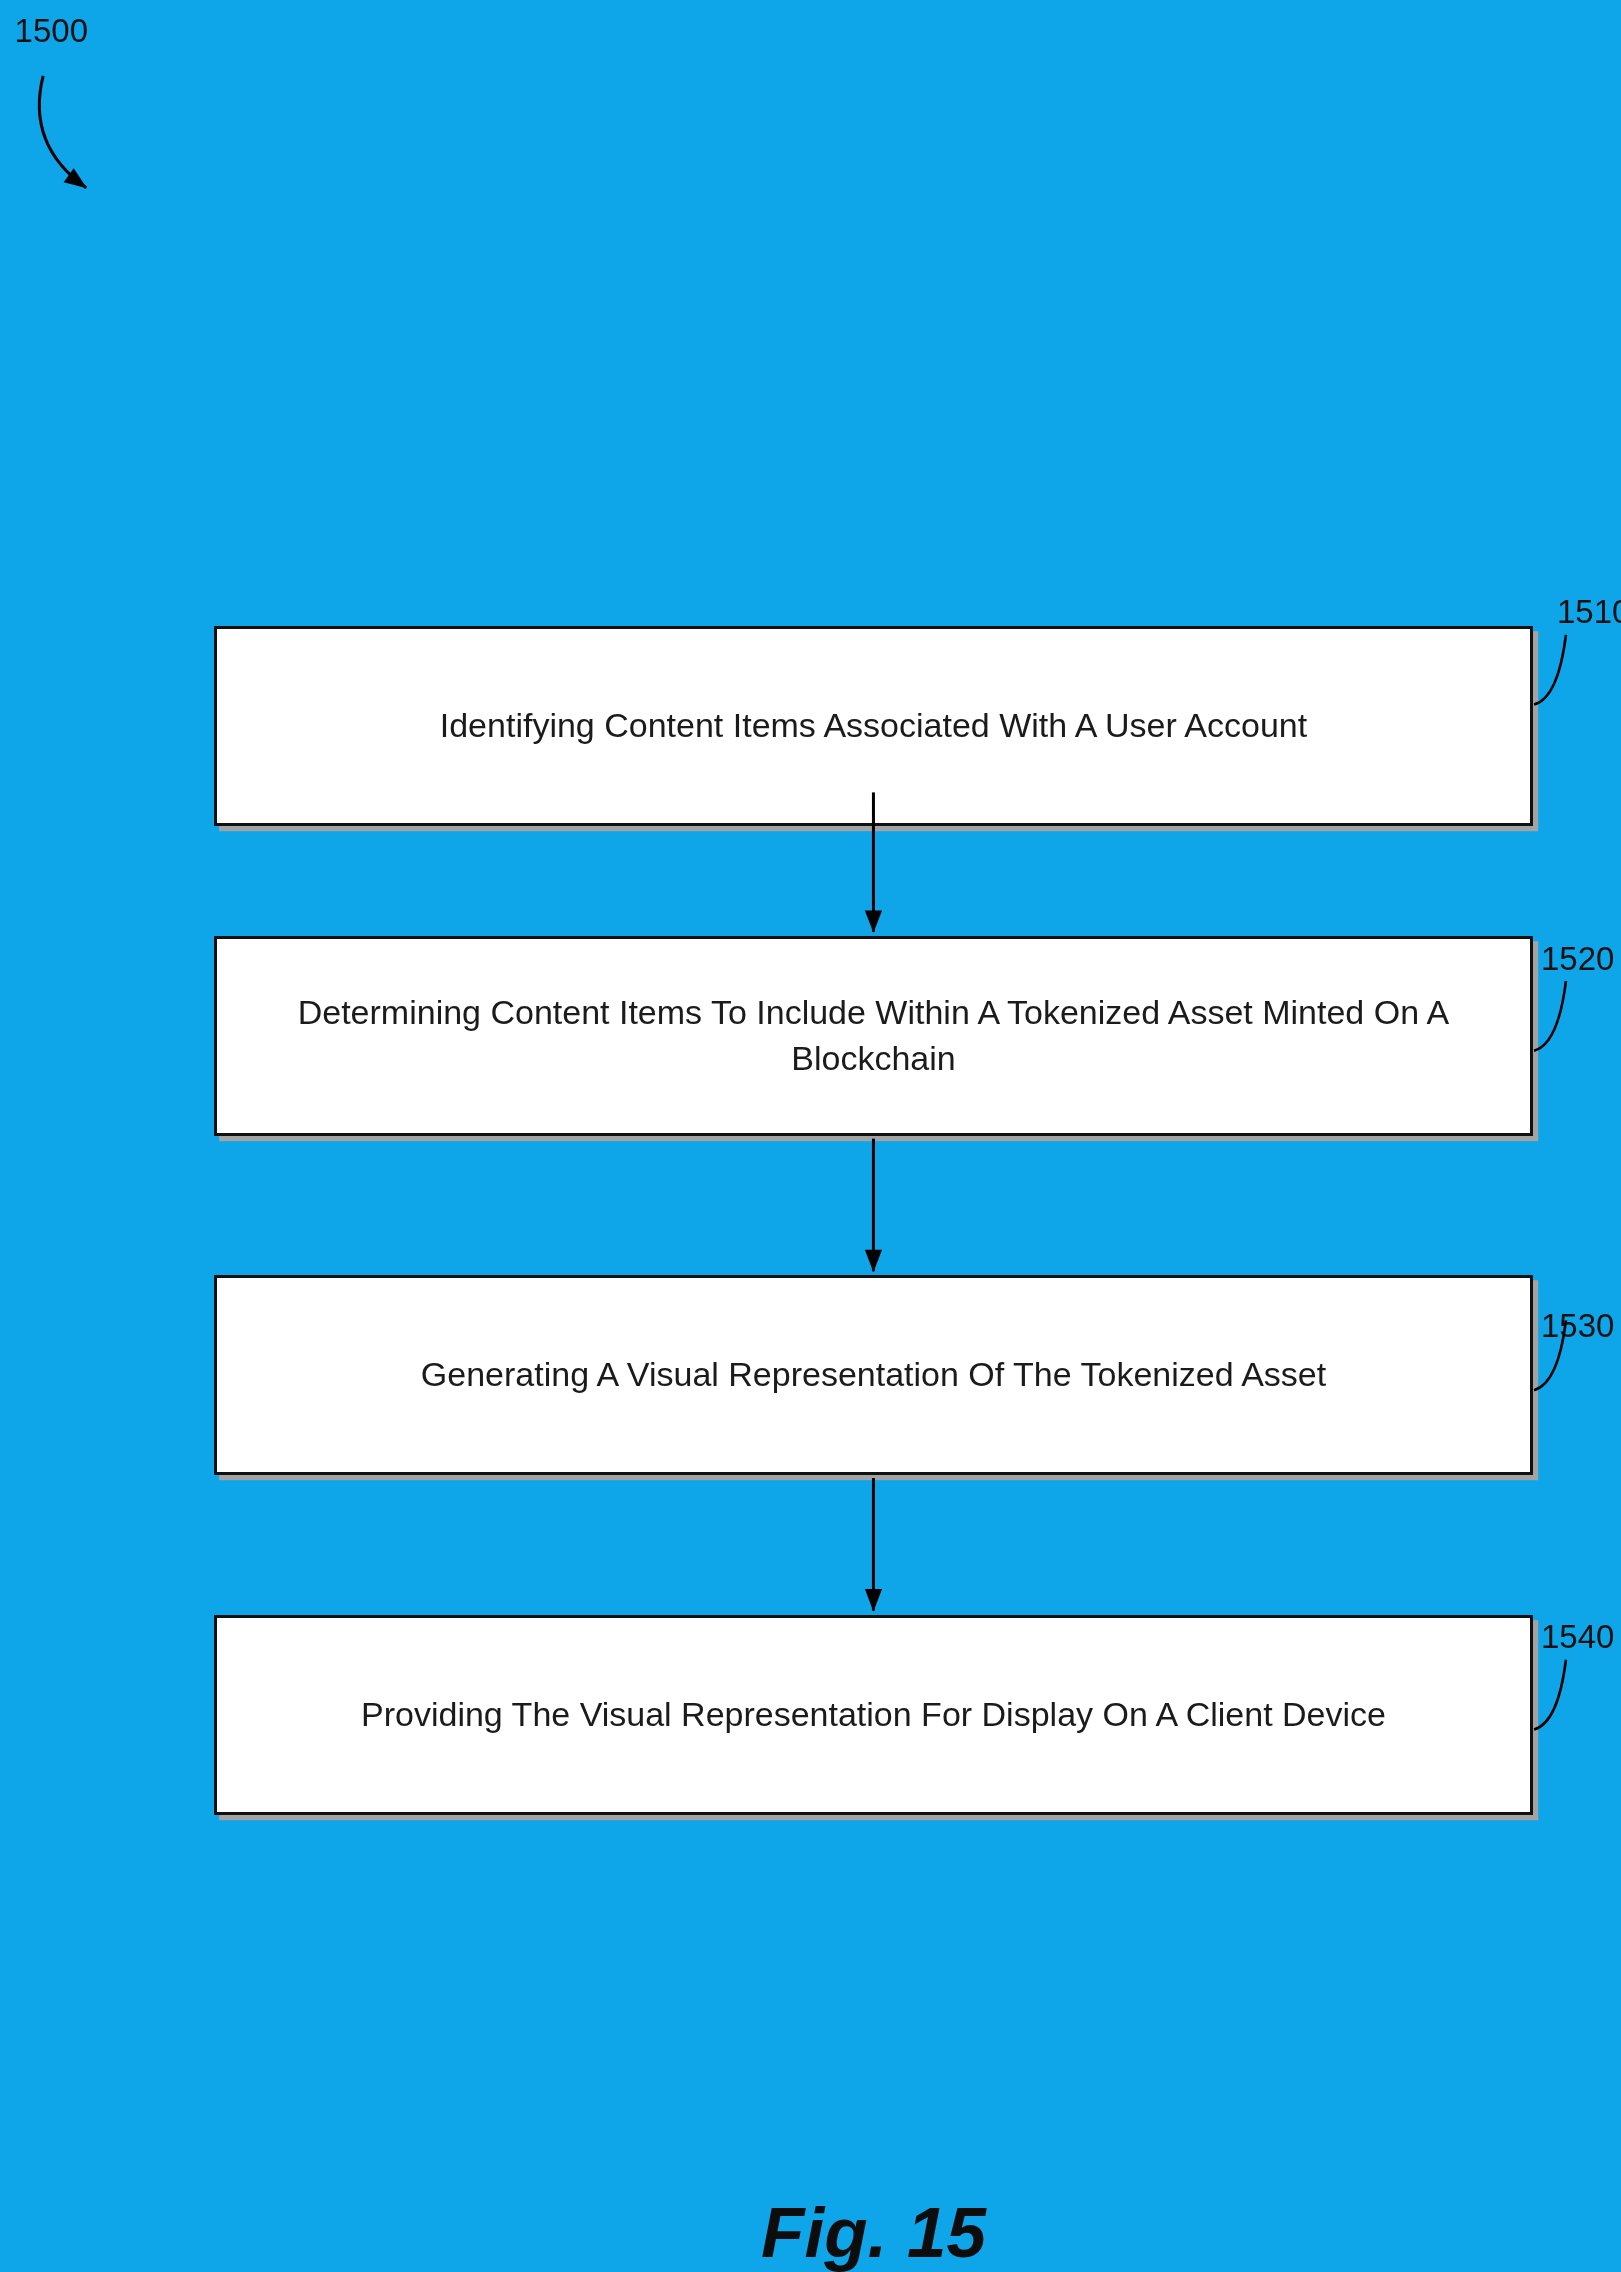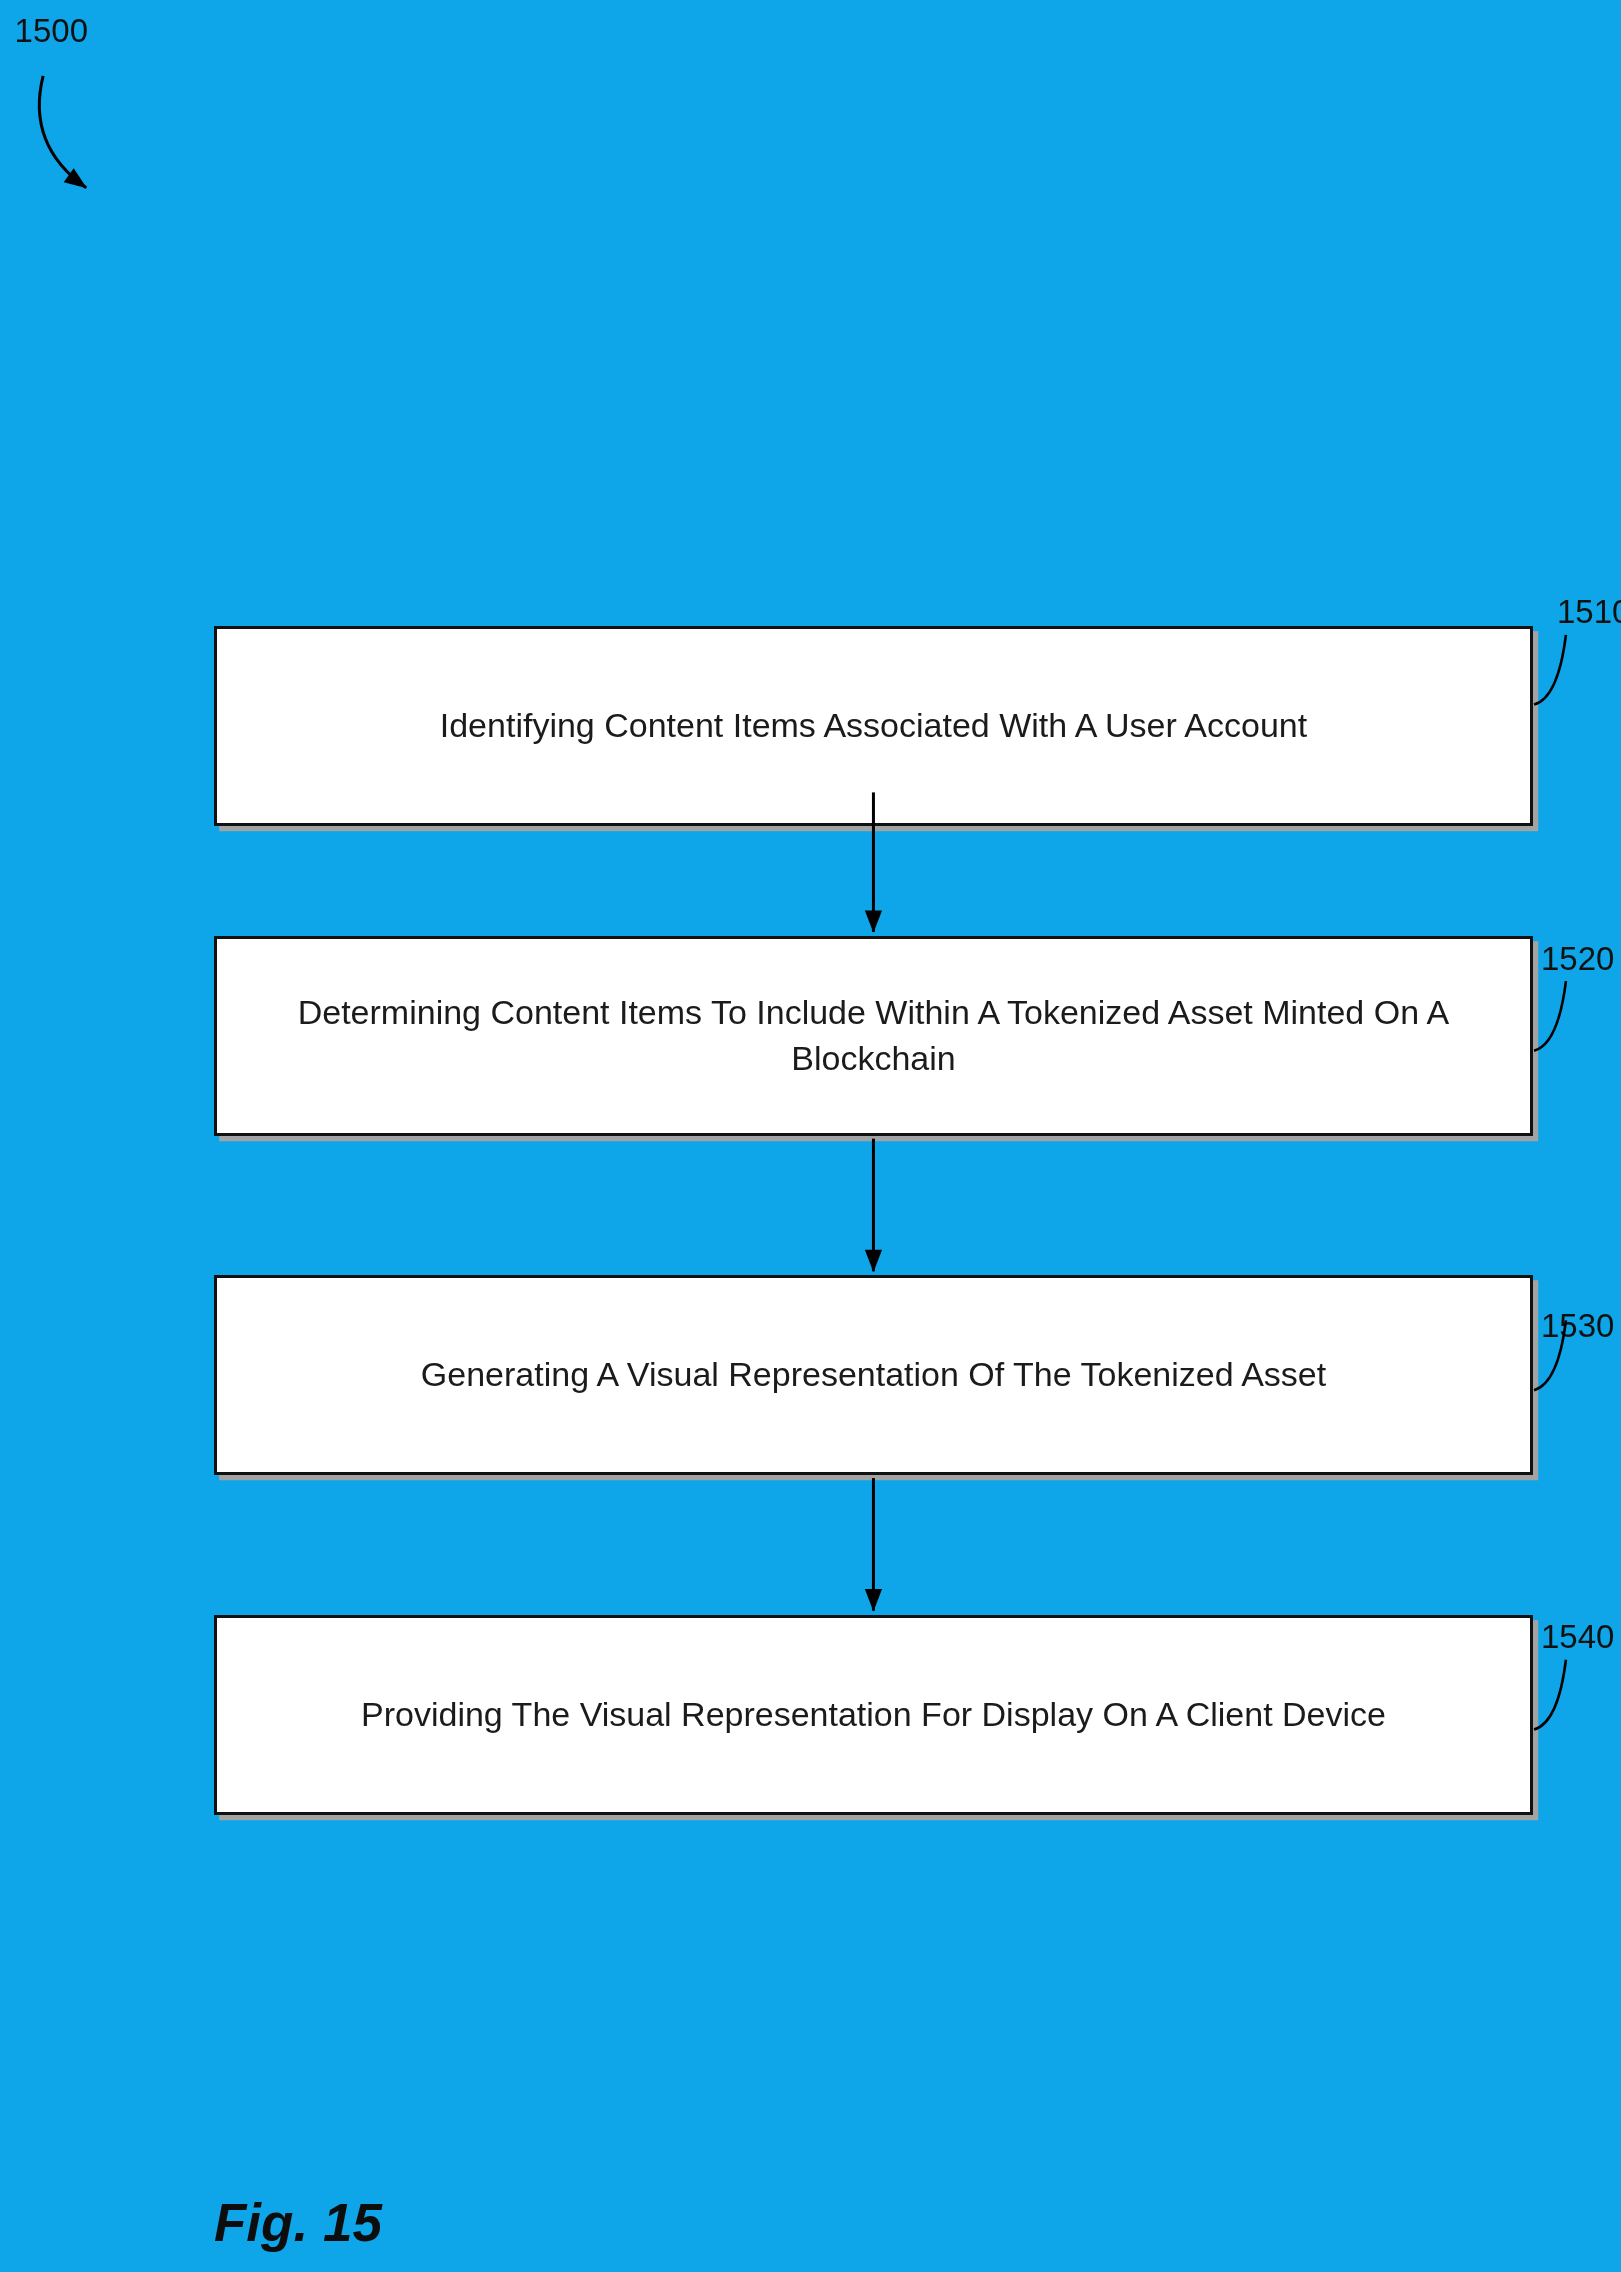--- a/index.html
+++ b/index.html
@@ -64,21 +64,22 @@
     top: 0;
     width: 1622px;
     height: 2273px;
     pointer-events: none;
   }
   .figure-caption {
     position: absolute;
     left: 214px;
     top: 2192px;
     width: 1319px;
-    font-size: 53px;
+    text-align: center;
+    font-size: 71px;
     font-weight: bold;
     font-style: italic;
     color: #0d0d0d;
   }
 </style>
 </head>
 <body>
 
 <div id="page">
 

